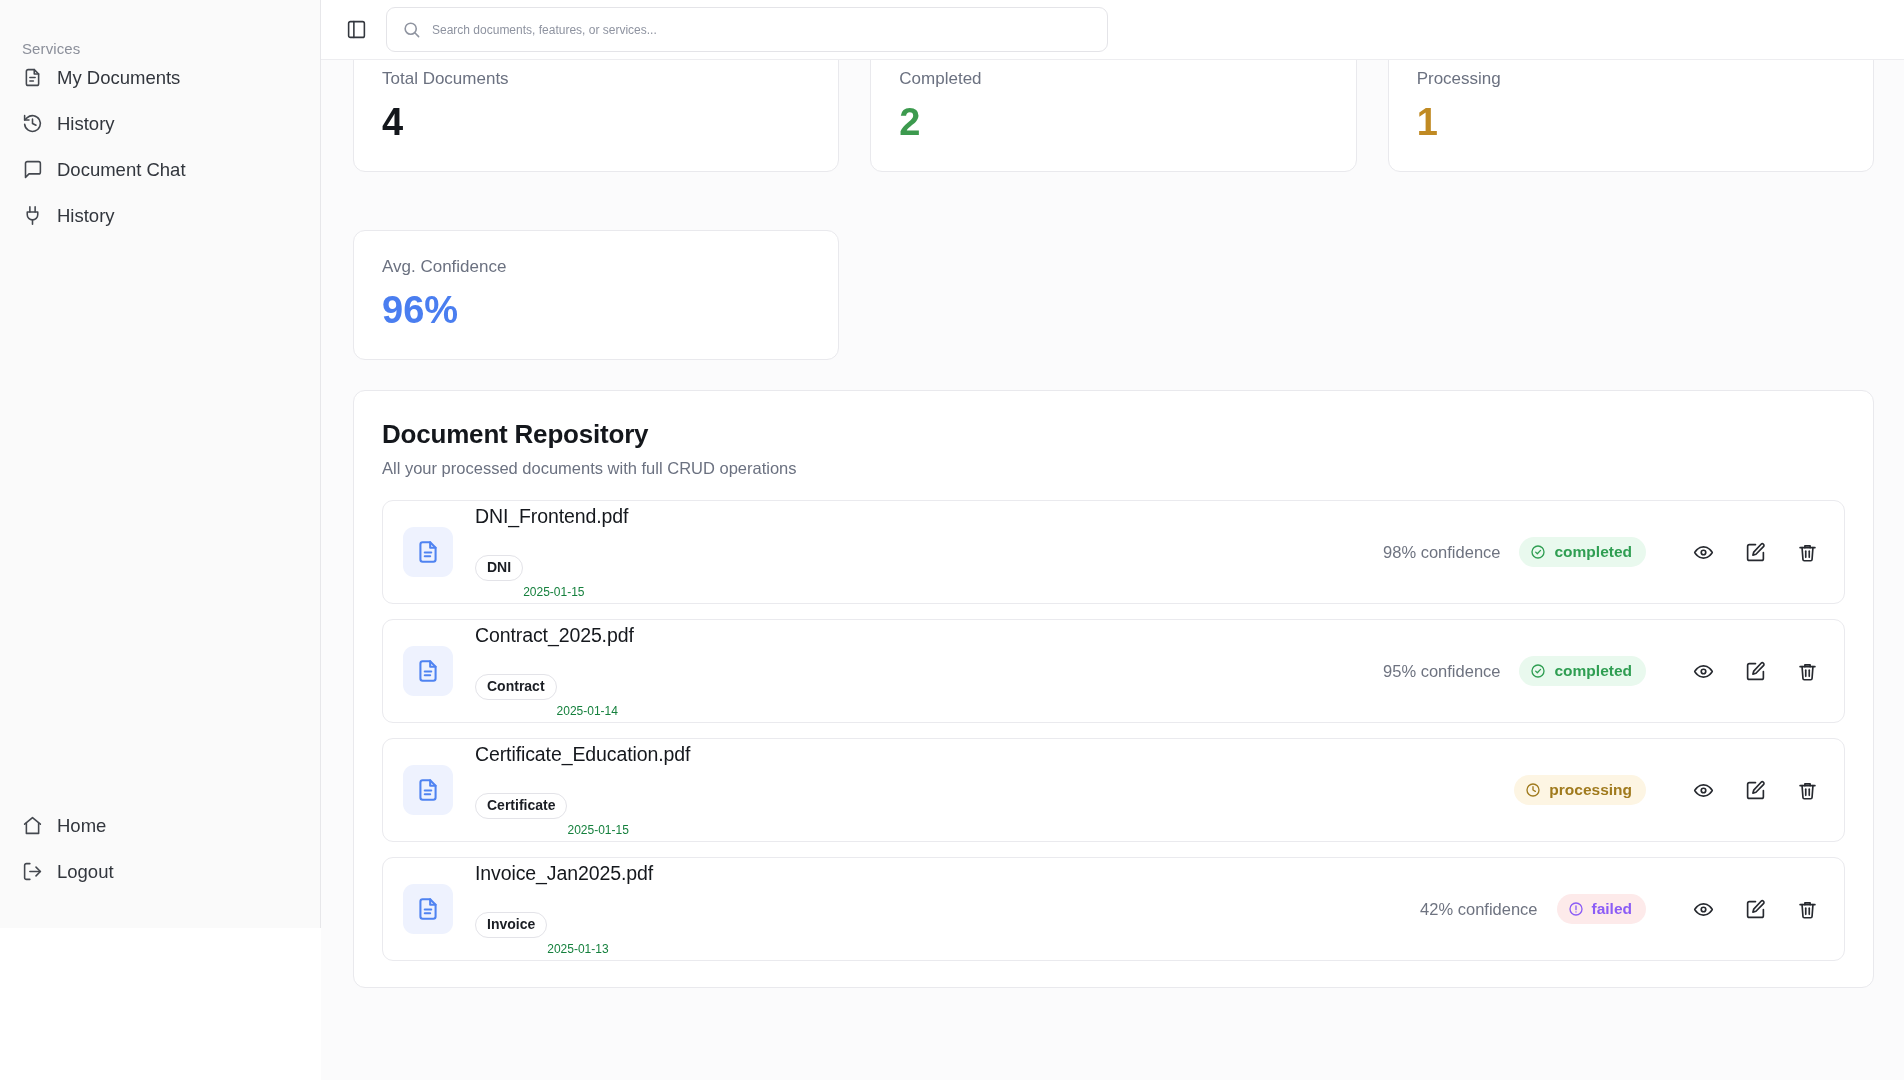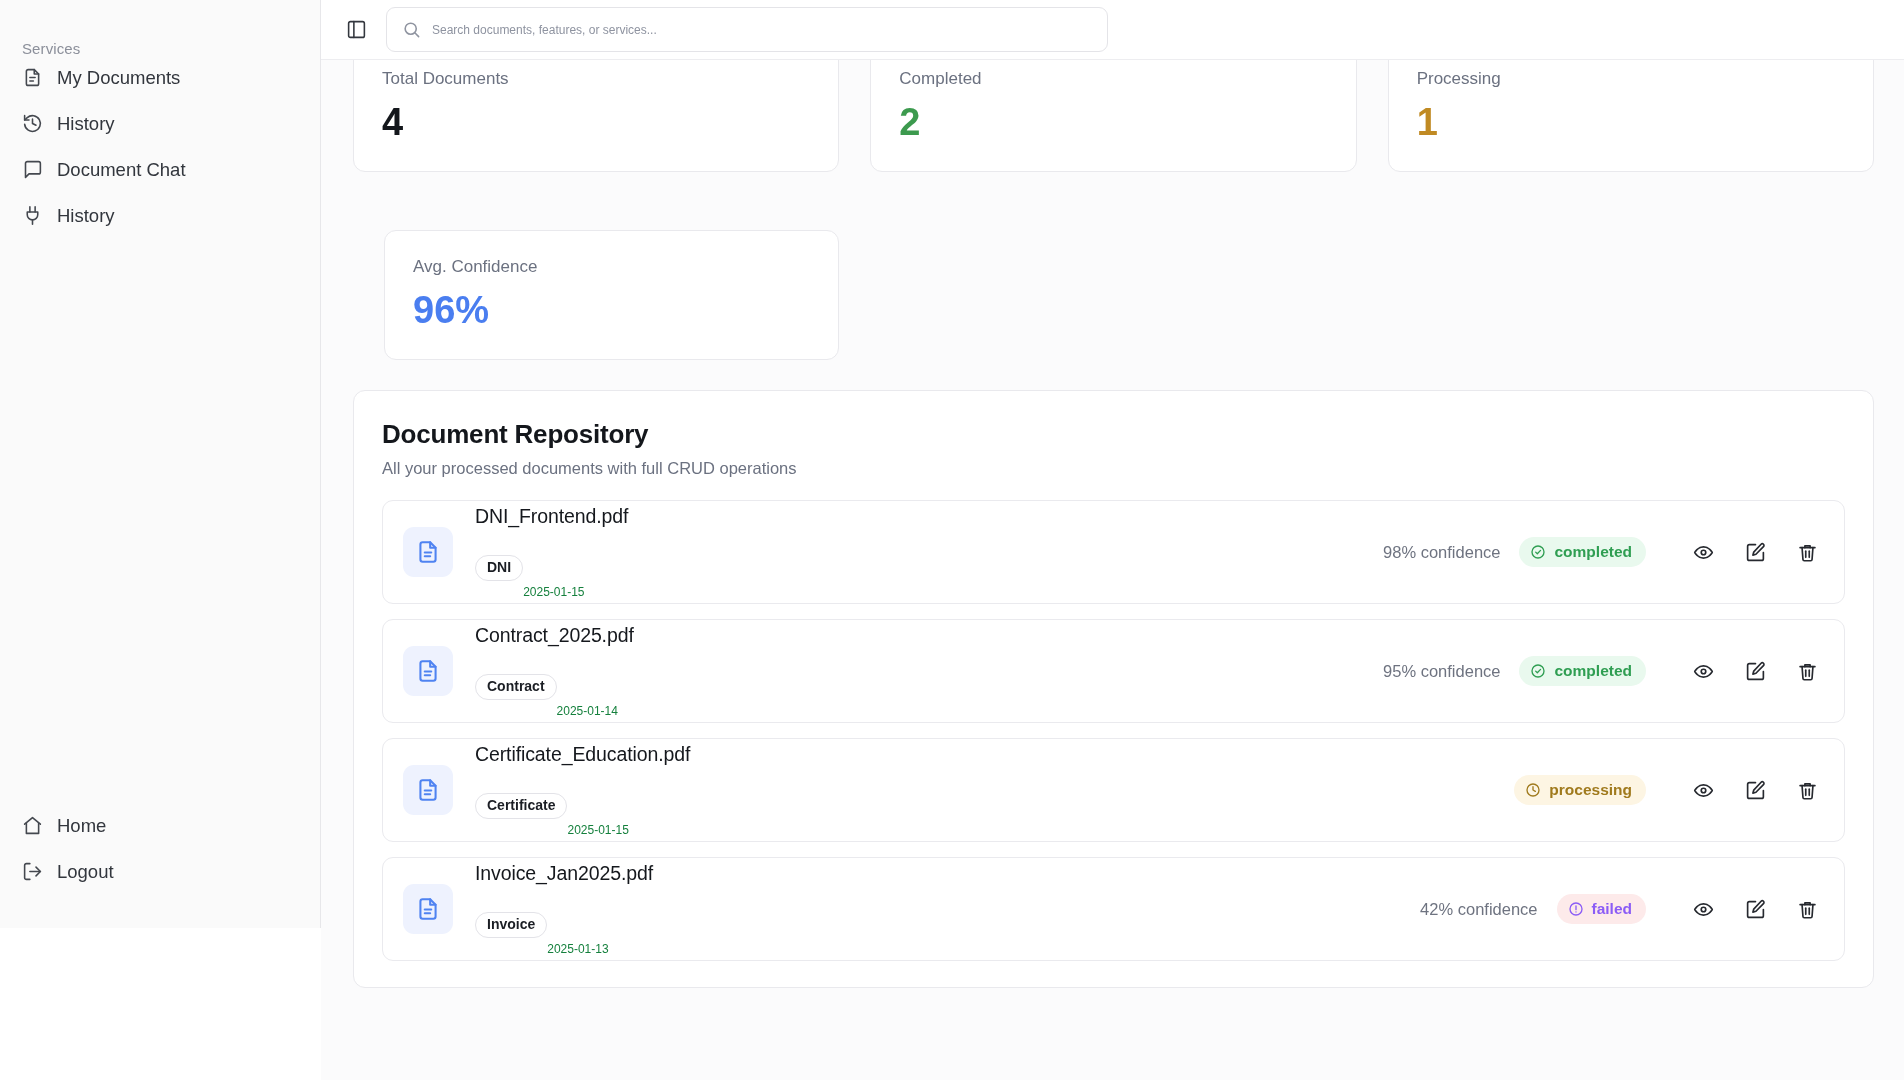--- a/index.html
+++ b/index.html
@@ -70,21 +70,21 @@
   
   .stats {
     display: grid; grid-template-columns: repeat(3, 1fr);
     gap: 31px; margin-top: -18px;
   }
   .stat-card {
     background: #ffffff; border: 1px solid #e9e9ed; border-radius: 12px;
     padding: 22px 28px 26px 28px; min-height: 130px;
     display: flex; flex-direction: column; justify-content: center;
   }
-  .stat-card.second-row { margin-top: 27px; margin-left: 31px; }
+  .stat-card.second-row { margin-top: 27px; }
   .stat-title { font-size: 17px; color: #6b7180; margin-bottom: 14px; }
   .stat-value { font-size: 38px; font-weight: bold; line-height: 1; }
 
   
   .repo {
     margin-top: 30px; background: #ffffff;
     border: 1px solid #e9e9ed; border-radius: 12px;
     padding: 28px 28px 26px 28px;
   }
   .repo-title { font-size: 26px; font-weight: bold; color: #14171c; letter-spacing: -.2px; }

